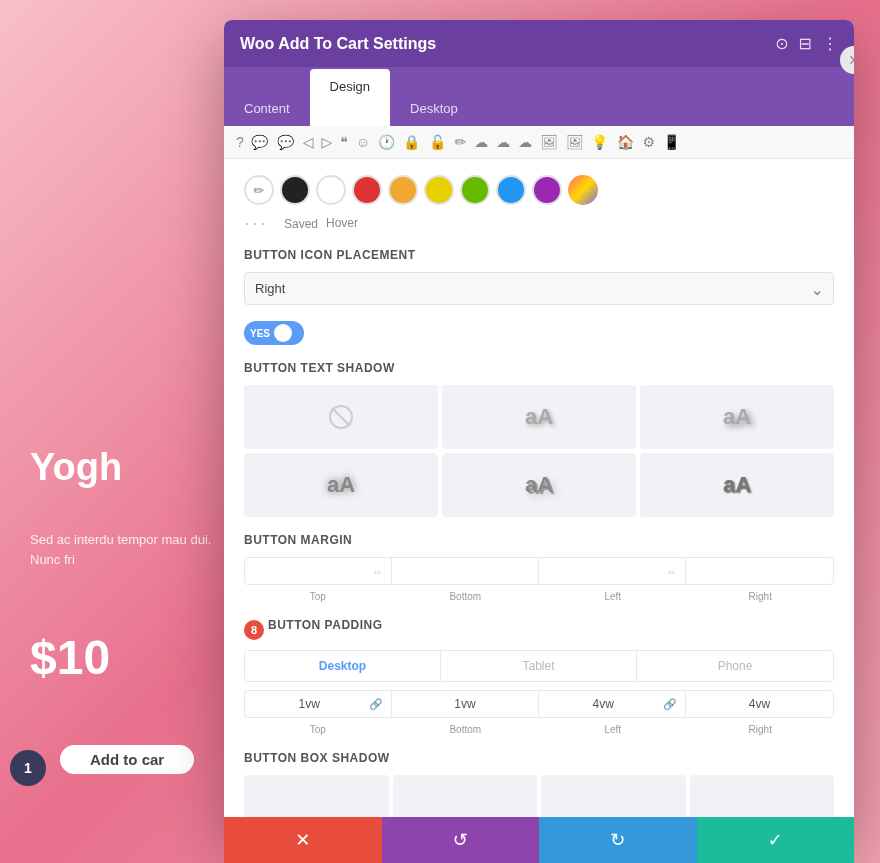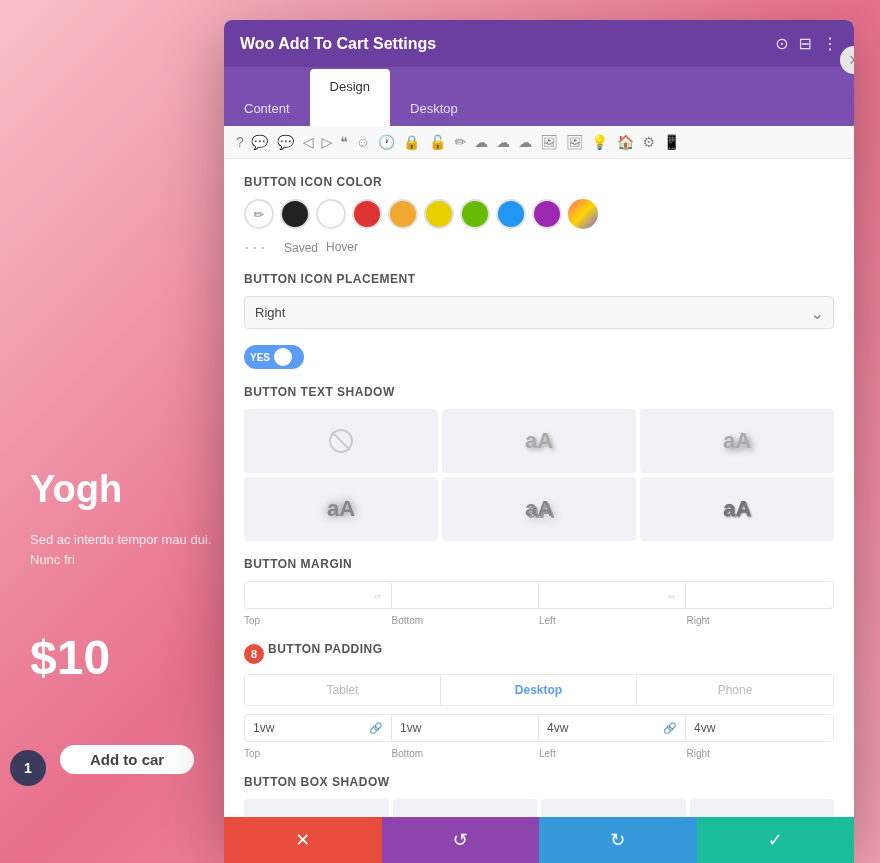--- a/index.html
+++ b/index.html
@@ -14,21 +14,21 @@
 
     .bg-overlay {
       position: absolute;
       inset: 0;
       background: linear-gradient(135deg, #f8c0c8 0%, #e8708c 50%, #f0a0b0 100%);
     }
 
     .page-text {
       position: absolute;
       left: 30px;
-      top: 468px;
+      top: 446px;
       color: white;
       font-size: 38px;
       font-weight: 700;
     }
     .page-subtext {
       position: absolute;
       left: 30px;
       top: 530px;
       color: rgba(255,255,255,0.85);
       font-size: 13px;
@@ -321,32 +321,33 @@
       gap: 4px;
     }
     .four-col-inputs .input-cell:last-child { border-right: none; }
     .four-col-inputs .input-cell input {
       border: none;
       background: transparent;
       font-size: 12px;
       color: #555;
       width: 100%;
       outline: none;
+      text-align: center;
     }
     .link-icon {
       color: #aaa;
       font-size: 11px;
     }
     .input-labels {
       display: grid;
       grid-template-columns: 1fr 1fr 1fr 1fr;
       margin-bottom: 14px;
     }
     .input-label-cell {
-      text-align: left;
+      text-align: center;
       font-size: 10px;
       color: #999;
       padding: 2px 0;
     }
 
     
     .device-tabs {
       display: grid;
       grid-template-columns: repeat(3, 1fr);
       border: 1px solid #e8e8e8;
@@ -491,21 +492,20 @@
     <span>🖼</span>
     <span>🖼</span>
     <span>💡</span>
     <span>🏠</span>
     <span>⚙</span>
     <span>📱</span>
   </div>
 
   <div class="modal-body">
 
-    <div class="section-label">Button Icon Color</div>
     <div class="color-row">
       <div class="color-pencil active-swatch">✏</div>
       <div class="color-swatch" style="background:#222222;"></div>
       <div class="color-swatch" style="background:#ffffff;"></div>
       <div class="color-swatch" style="background:#dd3333;"></div>
       <div class="color-swatch" style="background:#f0a830;"></div>
       <div class="color-swatch" style="background:#e8d000;"></div>
       <div class="color-swatch" style="background:#66bb00;"></div>
       <div class="color-swatch" style="background:#2196f3;"></div>
       <div class="color-swatch" style="background:#9c27b0;"></div>
@@ -569,22 +569,22 @@
       <div class="input-label-cell">Bottom</div>
       <div class="input-label-cell">Left</div>
       <div class="input-label-cell">Right</div>
     </div>
 
     <div style="display:flex;align-items:center;margin-bottom:8px;">
       <span class="error-badge">8</span>
       <span class="section-label">Button Padding</span>
     </div>
     <div class="device-tabs">
+      <div class="device-tab active-device">Desktop</div>
       <div class="device-tab inactive-device">Tablet</div>
-      <div class="device-tab active-device">Desktop</div>
       <div class="device-tab inactive-device">Phone</div>
     </div>
     <div class="four-col-inputs">
       <div class="input-cell">
         <input type="text" value="1vw" style="">
         <span class="link-icon">🔗</span>
       </div>
       <div class="input-cell">
         <input type="text" value="1vw" style="">
       </div>

